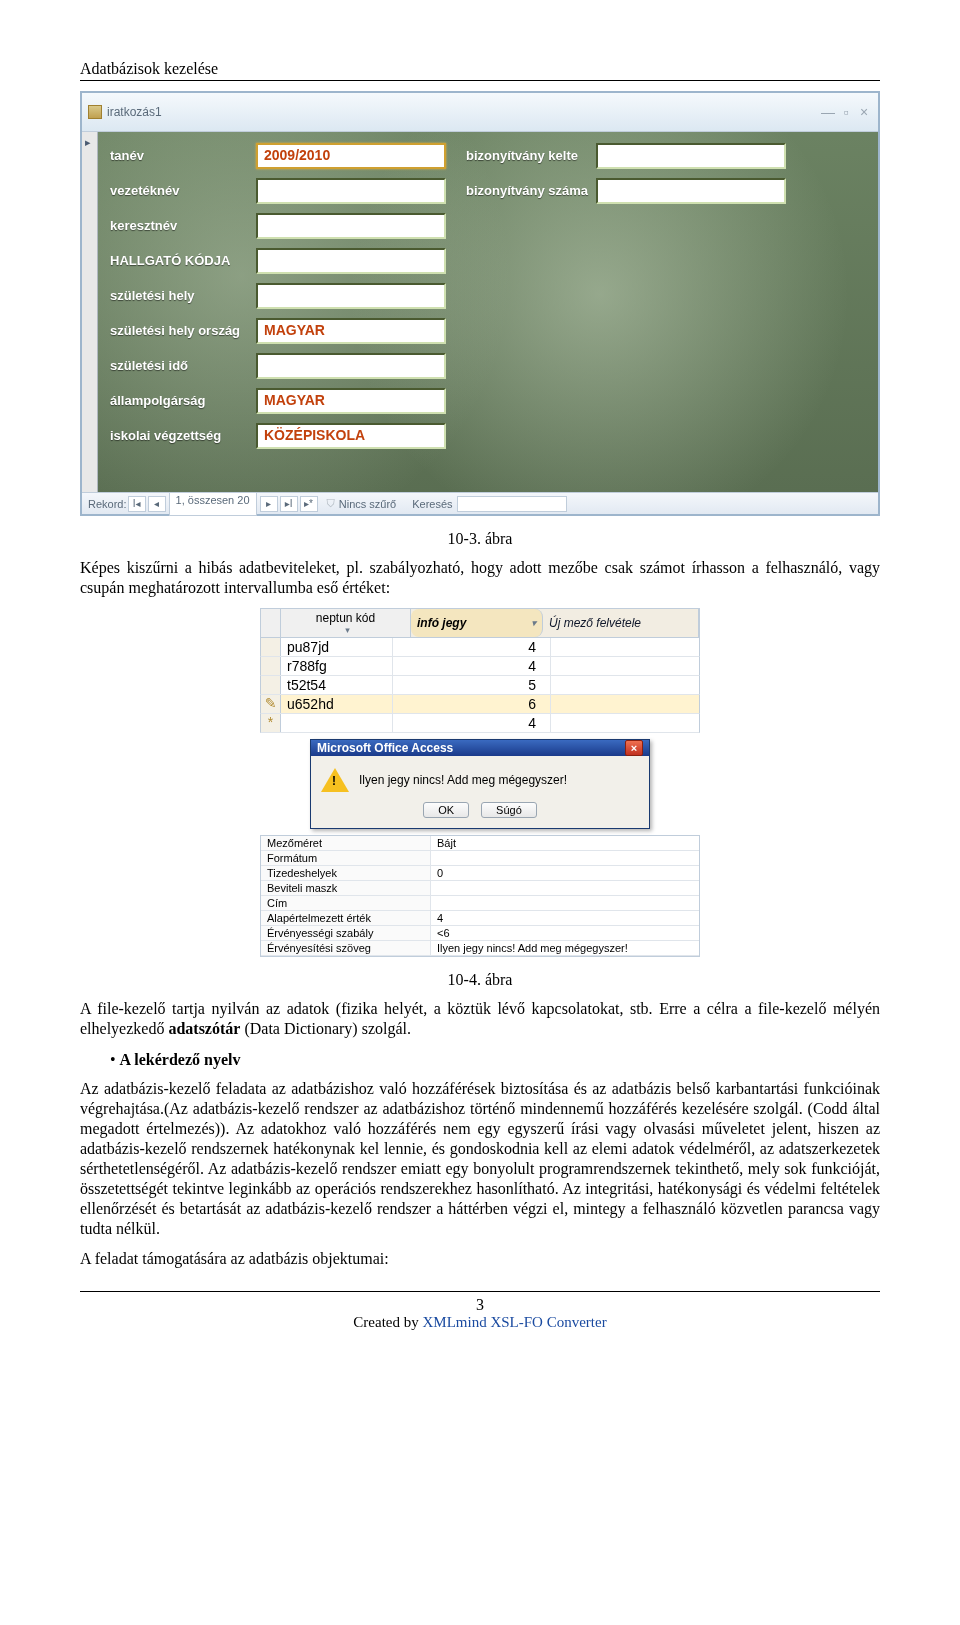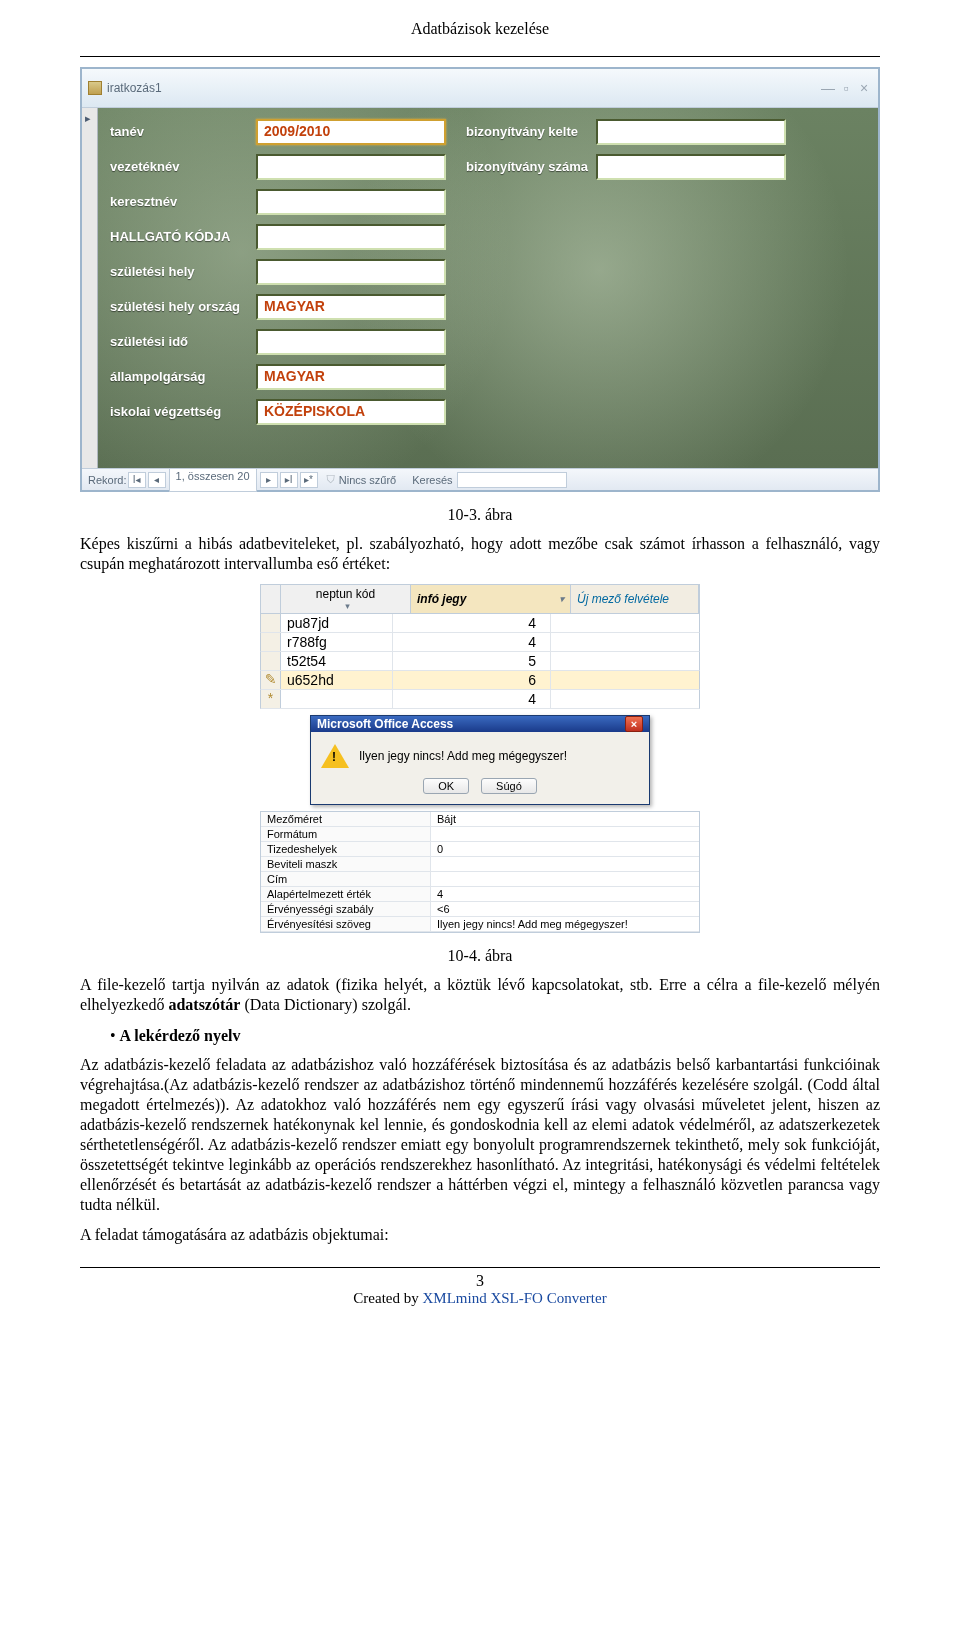--- a/index.html
+++ b/index.html
@@ -6,25 +6,26 @@
   body {
     font-family: "Times New Roman", serif;
     font-size: 16px;
     background: #fff;
     width: 960px;
     margin: 0 auto;
     padding: 20px 80px 10px 80px;
     color: #000;
   }
   .page-header {
-    text-align: center;
+    text-align: left;
     font-size: 16px;
     border-bottom: 1px solid #000;
-    padding-bottom: 18px;
+    padding-bottom: 2px;
     margin-bottom: 10px;
+    margin-top: 40px;
   }
   .figure-form {
     border: 2px solid #9db5cc;
     background: #e8f0f8;
     margin-bottom: 4px;
     position: relative;
   }
   .form-titlebar {
     display: flex;
     align-items: center;
@@ -109,22 +110,22 @@
 
   
   .figure-dsheet {
     width: 440px; margin: 0 auto 4px auto;
     font-family: Tahoma, Arial, sans-serif;
   }
   .dsh-header { display:flex; background:#f2ede2; border:1px solid #c0cddb; }
   .dsh-header > div { padding:2px 6px; font-size:12px; border-right:1px solid #c0cddb; display:flex; align-items:center; justify-content:space-between;}
   .dsh-header > div .arr { color:#6a7a8a; font-size:9px; margin-left:4px; }
   .dsh-h1 { width:130px; background:#f0f0f0;flex-direction:column;}
-  .dsh-h2 { width:160px; background:#f4e6bf; font-weight:bold; font-style:italic;}
-  .dsh-h3 { flex:1; font-style:italic; color:#0369a1;}
+  .dsh-h2 { width:132px; background:#f4e6bf; font-weight:bold; font-style:italic;border-radius:8px;}
+  .dsh-h3 { flex:1; font-style:italic; color:#0f172a;}
   .dsh-row { display:flex; border-left:1px solid #c0cddb; border-right:1px solid #c0cddb; border-bottom:1px solid #e0e5eb; font-size:14px;}
   .dsh-row.sel { background:#fff3d0; }
   .dsh-row .rh { width:20px; background:#f4f0e5; border-right:1px solid #c0cddb; text-align:center; color:#b08a30;}
   .dsh-row .c1 { width:112px; padding:1px 6px; border-right:1px solid #e0e5eb;}
   .dsh-row .c2 { width:158px; text-align:right; padding:1px 14px 1px 6px; border-right:1px solid #e0e5eb;}
   .dsh-row .c3 { flex:1; }
 
   .msgbox {
     width: 340px; margin: 6px auto 6px auto;
     border: 1px solid #1a3a70;

